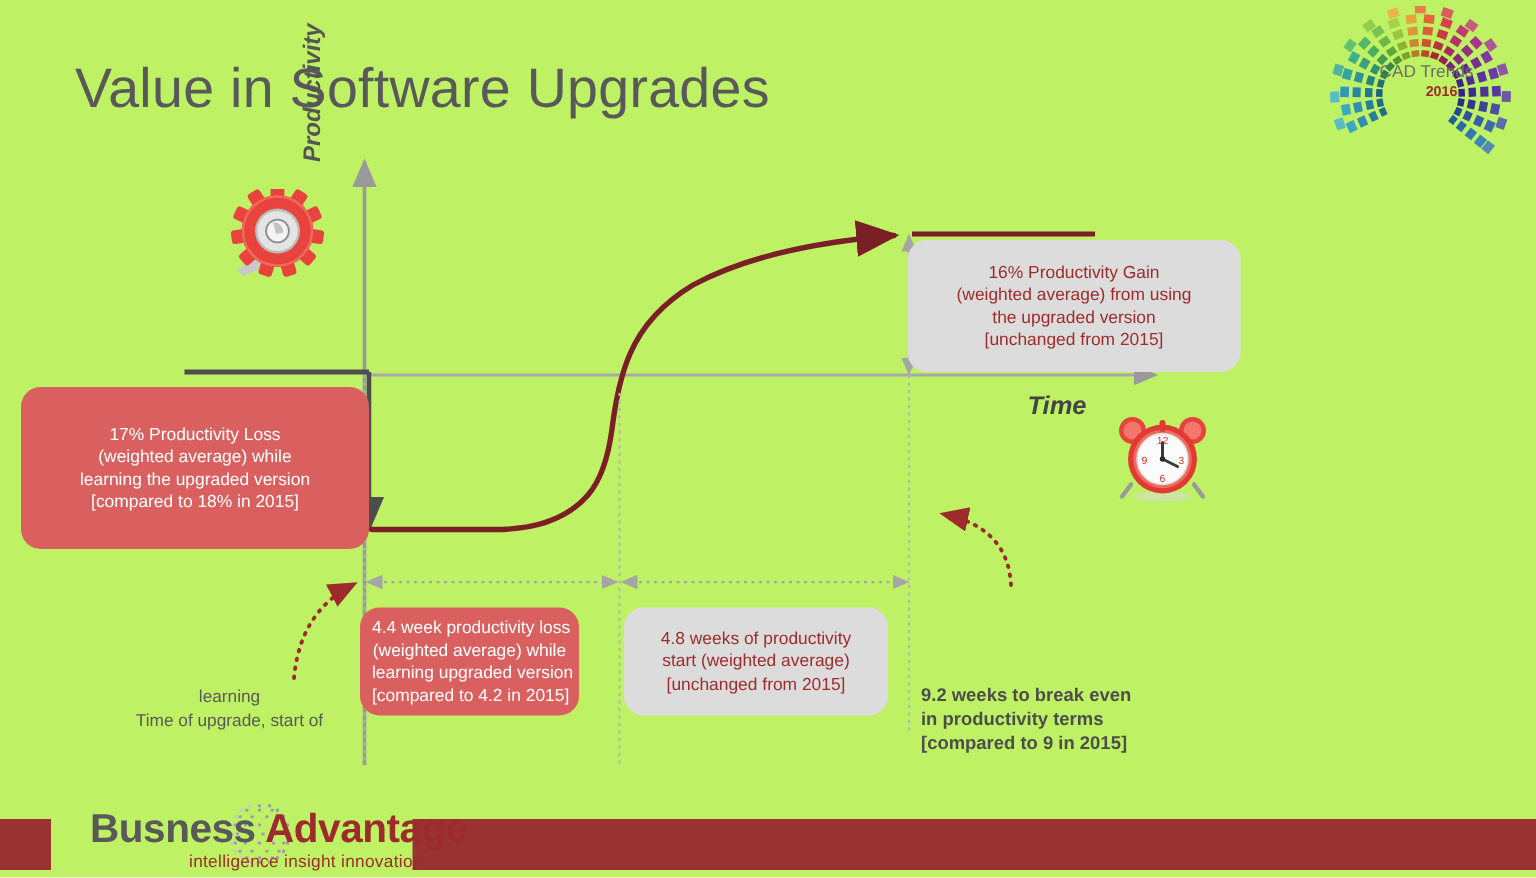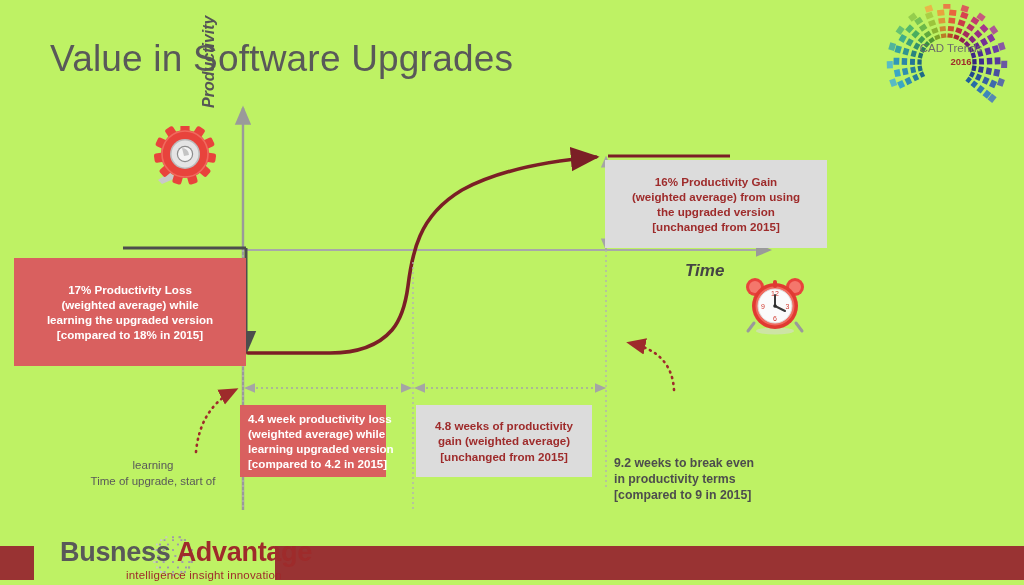--- a/index.html
+++ b/index.html
@@ -28,21 +28,21 @@
      transform:rotate(-90deg);transform-origin:left top;white-space:nowrap;}
   .axis-label-x{position:absolute;left:685px;top:261px;font-size:17px;
      font-style:italic;font-weight:700;color:#444;}
 
   
   .gear-icon{position:absolute;left:152px;top:126px;width:66px;height:64px;}
   .clock-icon{position:absolute;left:742px;top:274px;width:66px;height:62px;}
 
   
   .box{position:absolute;box-sizing:border-box;padding:6px 8px;
-       font-size:11.6px;font-weight:700;line-height:1.30;text-align:center;}
+       font-size:11.6px;font-weight:400;line-height:1.30;text-align:center;border-radius:13px;}
   .box.red{background:#d9605f;color:#ffffff;}
   .box.grey{background:#dcdcdc;color:#9e2b2b;}
   .box div{white-space:nowrap;}
 
   .box-loss   {left:14px; top:258px; width:232px; height:108px;
                display:flex;flex-direction:column;justify-content:center;}
   .box-gain   {left:605px;top:160px;width:222px; height:88px;
                display:flex;flex-direction:column;justify-content:center;}
   .box-wkloss {left:240px;top:405px;width:146px; height:72px;
                display:flex;flex-direction:column;justify-content:center;}
@@ -300,21 +300,21 @@
 
   <div class="box red box-wkloss">
     <div>4.4 week productivity loss</div>
     <div>(weighted average) while</div>
     <div>learning upgraded version</div>
     <div>[compared to 4.2 in 2015]</div>
   </div>
 
   <div class="box grey box-wkgain">
     <div>4.8  weeks of productivity</div>
-    <div>gain (weighted average)</div>
+    <div>start (weighted average)</div>
     <div>[unchanged from 2015]</div>
   </div>
 
   <div class="note note-breakeven">
     <div>9.2 weeks to break even</div>
     <div>in productivity terms</div>
     <div>[compared to 9 in 2015]</div>
   </div>
 
   <div class="note note-upgrade">

